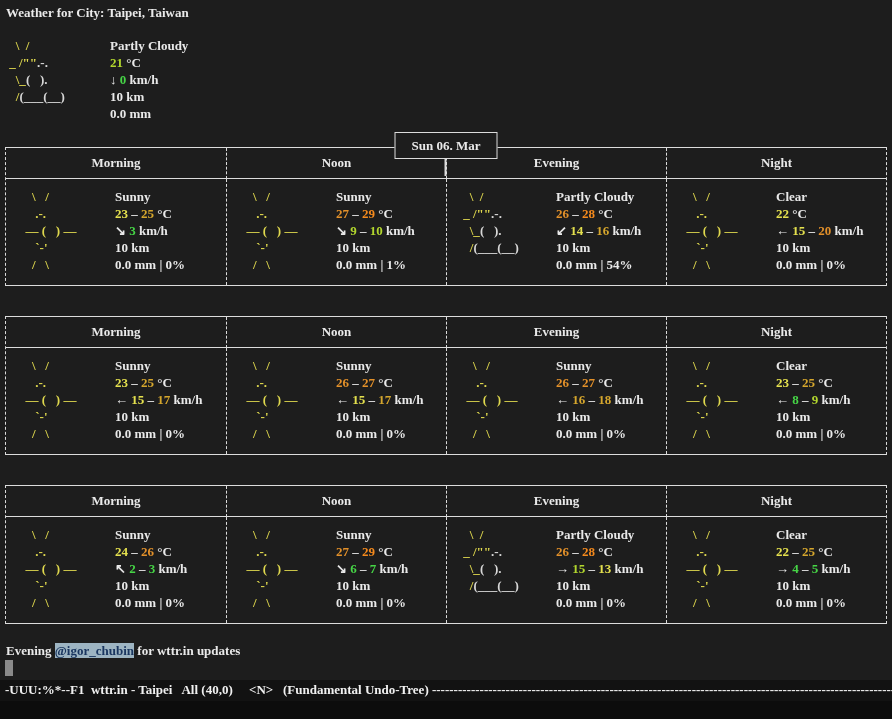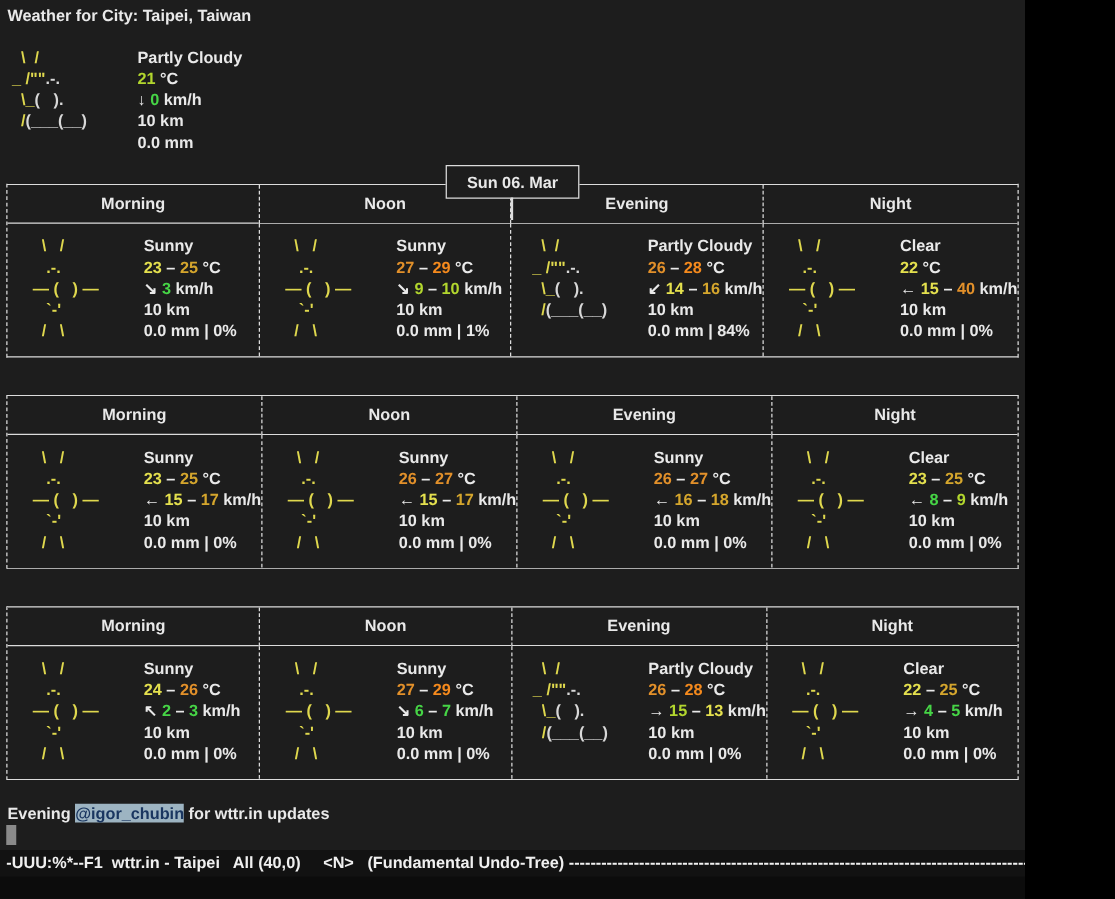--- a/index.html
+++ b/index.html
@@ -1,19 +1,19 @@
 <!DOCTYPE html>
 <html style="--bg: #1d1d1d; --white: #e9e9e9; --sun: #dfd84e; --cloud: #d8d8d8; --green: #46d546; --lime: #b2d62e; --yellow: #e4e04e; --gold: #d5a62d; --amber: #e2902a; --orange: #f58a1d; --border: #dcdcdc; --link_bg: #9db4c2; --link_fg: #1a3660; --modeline_bg: #121212; --modeline_fg: #f0f0f0; --echo_bg: #0c0c0c; --cursor: #8a8a8a;"><head>
 <meta charset="utf-8">
 <style>
   html,body{margin:0;padding:0;background:#000;}
   .screen{
-    position:relative;width:820px;height:719px;overflow:hidden;
+    position:relative;width:892px;height:719px;overflow:hidden;
     background:var(--bg);color:var(--white);
-    font-family:Liberation Sans, sans-serif;font-size:13px;line-height:17px;font-weight:bold;
+    font-family:Liberation Serif, serif;font-size:13px;line-height:17px;font-weight:bold;
   }
   pre{margin:0;font:inherit;}
   .buffer{position:absolute;left:0;top:0;right:0;bottom:38px;overflow:hidden;}
   .title{padding:4px 0 0 6px;white-space:pre;}
   .current{display:flex;margin:16px 0 0 6px;}
   .current .art{width:104px;}
   .details div{height:17px;white-space:pre;}
   .art{white-space:pre;}
   .day{position:relative;margin:0 5px 15px 5px;padding-top:15px;}
   .day.first{margin-top:10px;}
@@ -94,29 +94,29 @@
                 <div><span class="c-white">0.0 mm | 1%</span></div>
               </div>
             </div>
             <div class="cell vd">
               <pre class="art"><div><span class="c-sun">   \  /</span></div><div><span class="c-sun"> _ /""</span><span class="c-cloud">.-.</span></div><div><span class="c-sun">   \_</span><span class="c-cloud">(   ).</span></div><div><span class="c-sun">   /</span><span class="c-cloud">(___(__)</span></div><div><span class="c-sun"> </span></div></pre>
               <div class="details">
                 <div><span class="c-white">Partly Cloudy</span></div>
                 <div><span class="c-amber">26</span><span class="c-white"> – </span><span class="c-orange">28</span><span class="c-white"> °C</span></div>
                 <div><span class="c-white">↙ </span><span class="c-yellow">14</span><span class="c-white"> – </span><span class="c-gold">16</span><span class="c-white"> km/h</span></div>
                 <div><span class="c-white">10 km</span></div>
-                <div><span class="c-white">0.0 mm | 84%</span></div>
+                <div><span class="c-white">0.0 mm | 54%</span></div>
               </div>
             </div>
             <div class="cell vd">
               <pre class="art"><div><span class="c-sun">    \   /</span></div><div><span class="c-sun">     .-.</span></div><div><span class="c-sun">  ― (   ) ―</span></div><div><span class="c-sun">     `-'</span></div><div><span class="c-sun">    /   \</span></div></pre>
               <div class="details">
                 <div><span class="c-white">Clear</span></div>
                 <div><span class="c-yellow">22</span><span class="c-white"> °C</span></div>
-                <div><span class="c-white">← </span><span class="c-yellow">15</span><span class="c-white"> – </span><span class="c-amber">40</span><span class="c-white"> km/h</span></div>
+                <div><span class="c-white">← </span><span class="c-yellow">15</span><span class="c-white"> – </span><span class="c-amber">20</span><span class="c-white"> km/h</span></div>
                 <div><span class="c-white">10 km</span></div>
                 <div><span class="c-white">0.0 mm | 0%</span></div>
               </div>
             </div>
           </div>
         </div>
         <div class="day">
           <div class="grid">
             <div class="hcell">Morning</div>
             <div class="hcell vd">Noon</div>

